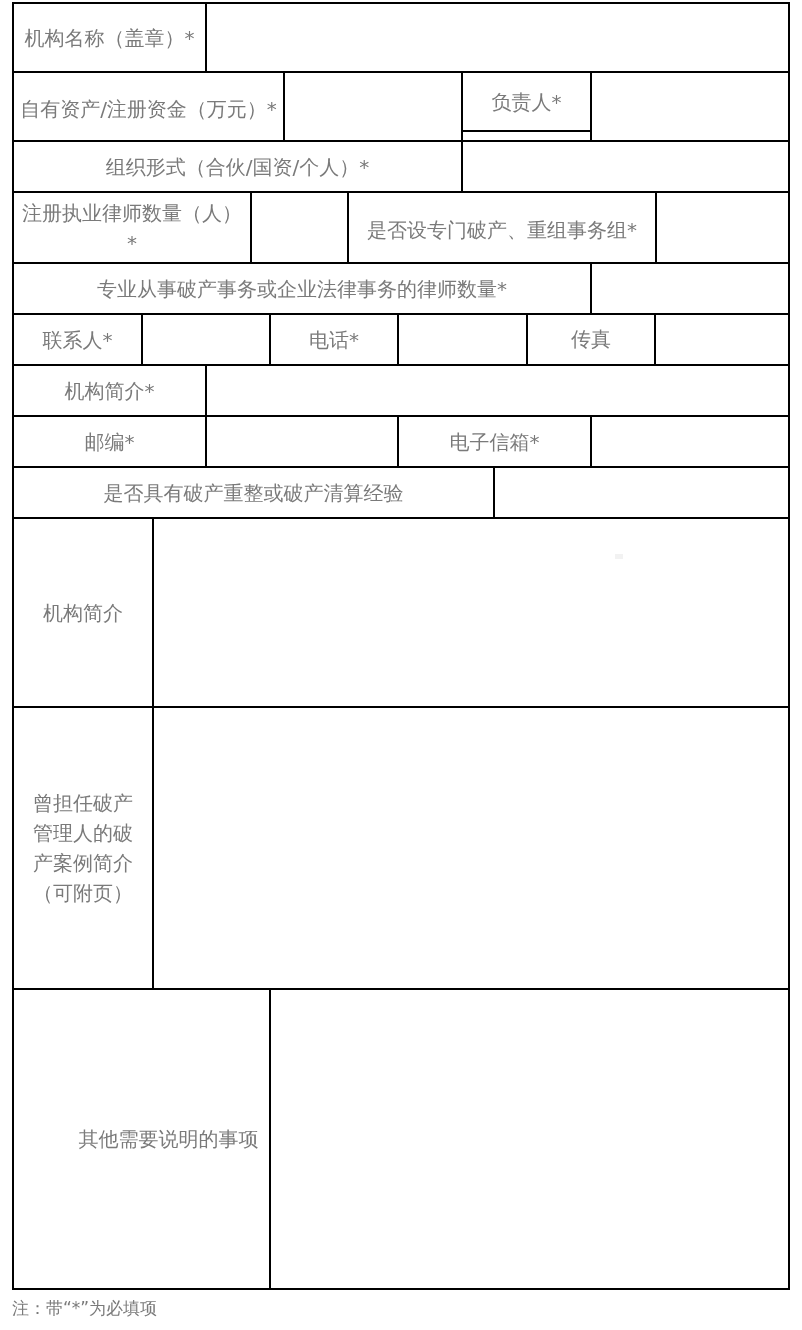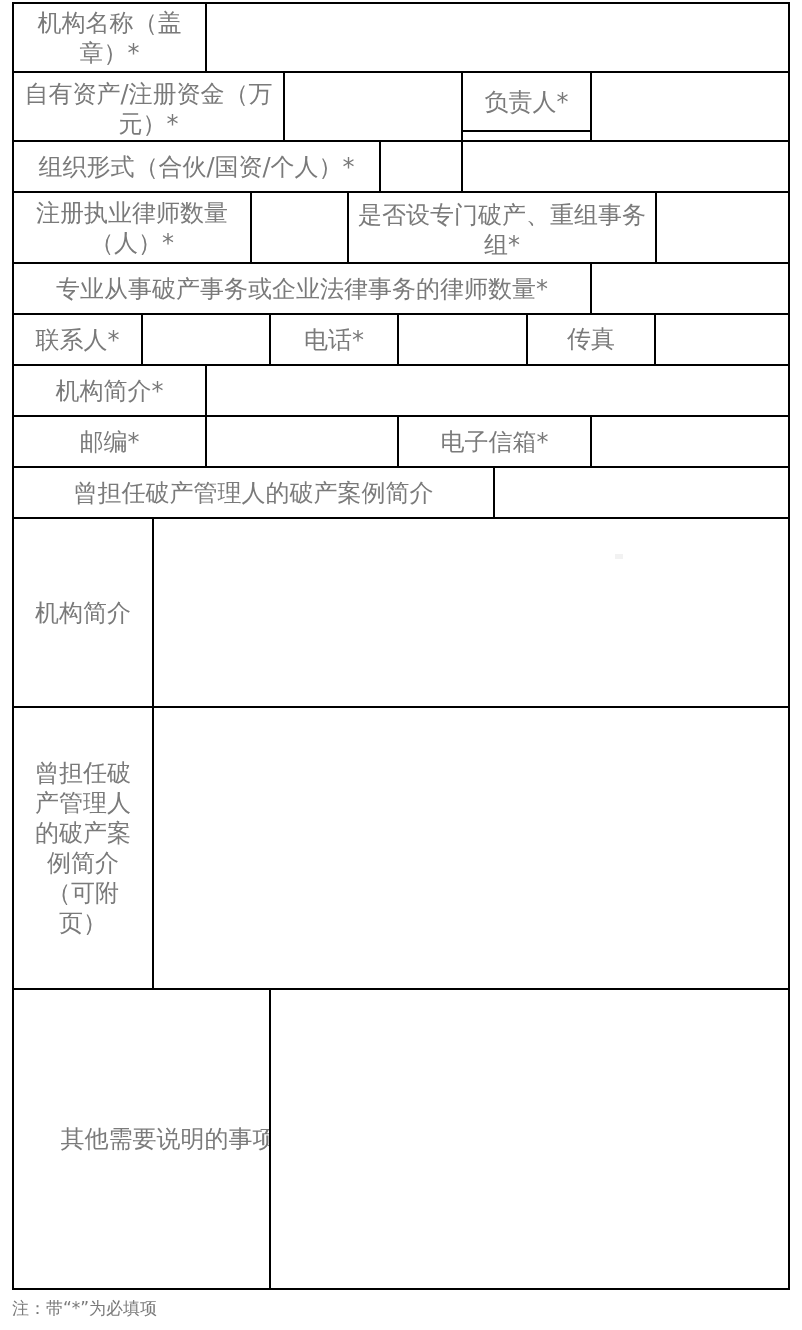--- a/index.html
+++ b/index.html
@@ -1,20 +1,20 @@
 <!DOCTYPE html>
 <html><head>
 <meta charset="utf-8">
 <style>
   html,body{margin:0;padding:0;background:#ffffff;}
   body{width:802px;height:1330px;position:relative;overflow:hidden;
        font-family:"DejaVu Sans","Liberation Sans",sans-serif;color:#7a7a7a;}
   .cell{position:absolute;box-sizing:border-box;border:2px solid #000;
         display:flex;align-items:center;justify-content:center;text-align:center;
-        font-size:24px;line-height:30px;color:#7a7a7a;background:#fff;}
+        font-size:20px;line-height:30px;color:#7a7a7a;background:#fff;}
   .cell.input{cursor:text;}
   .cell span{display:block;padding:0 4px;}
   .note{position:absolute;left:12px;top:1293px;font-size:17px;color:#7a7a7a;line-height:30px;}
   .mark{position:absolute;left:615px;top:554px;width:8px;height:5px;background:#f2f2f2;}
 </style>
 </head>
 <body>
 
 <div>
 
@@ -31,21 +31,21 @@
   <div class="cell input" style="left:283px;top:71px;width:180px;height:71px;">
       <span></span>
     </div>
   <div class="cell" style="left:461px;top:71px;width:131px;height:61px;">
       <span>负责人*</span>
     </div>
   <div class="cell input" style="left:590px;top:71px;width:200px;height:71px;">
       <span></span>
     </div>
 
-  <div class="cell" style="left:12px;top:140px;width:369px;height:53px;">
+  <div class="cell" style="left:12px;top:140px;width:451px;height:53px;">
       <span>组织形式（合伙/国资/个人）*</span>
     </div>
   <div class="cell input" style="left:461px;top:140px;width:329px;height:53px;">
       <span></span>
     </div>
 
   <div class="cell" style="left:12px;top:191px;width:240px;height:73px;">
       <span>注册执业律师数量（人）*</span>
     </div>
   <div class="cell input" style="left:250px;top:191px;width:99px;height:73px;">
@@ -98,21 +98,21 @@
       <span></span>
     </div>
   <div class="cell" style="left:397px;top:415px;width:195px;height:53px;">
       <span>电子信箱*</span>
     </div>
   <div class="cell input" style="left:590px;top:415px;width:200px;height:53px;">
       <span></span>
     </div>
 
   <div class="cell" style="left:12px;top:466px;width:483px;height:53px;">
-      <span>曾担任破产管理人的破产案例简介</span>
+      <span>是否具有破产重整或破产清算经验</span>
     </div>
   <div class="cell input" style="left:493px;top:466px;width:297px;height:53px;">
       <span></span>
     </div>
 
   <div class="cell" style="left:12px;top:517px;width:142px;height:191px;">
       <span>机构简介</span>
     </div>
   <div class="cell input" style="left:152px;top:517px;width:638px;height:191px;">
       <span></span>

